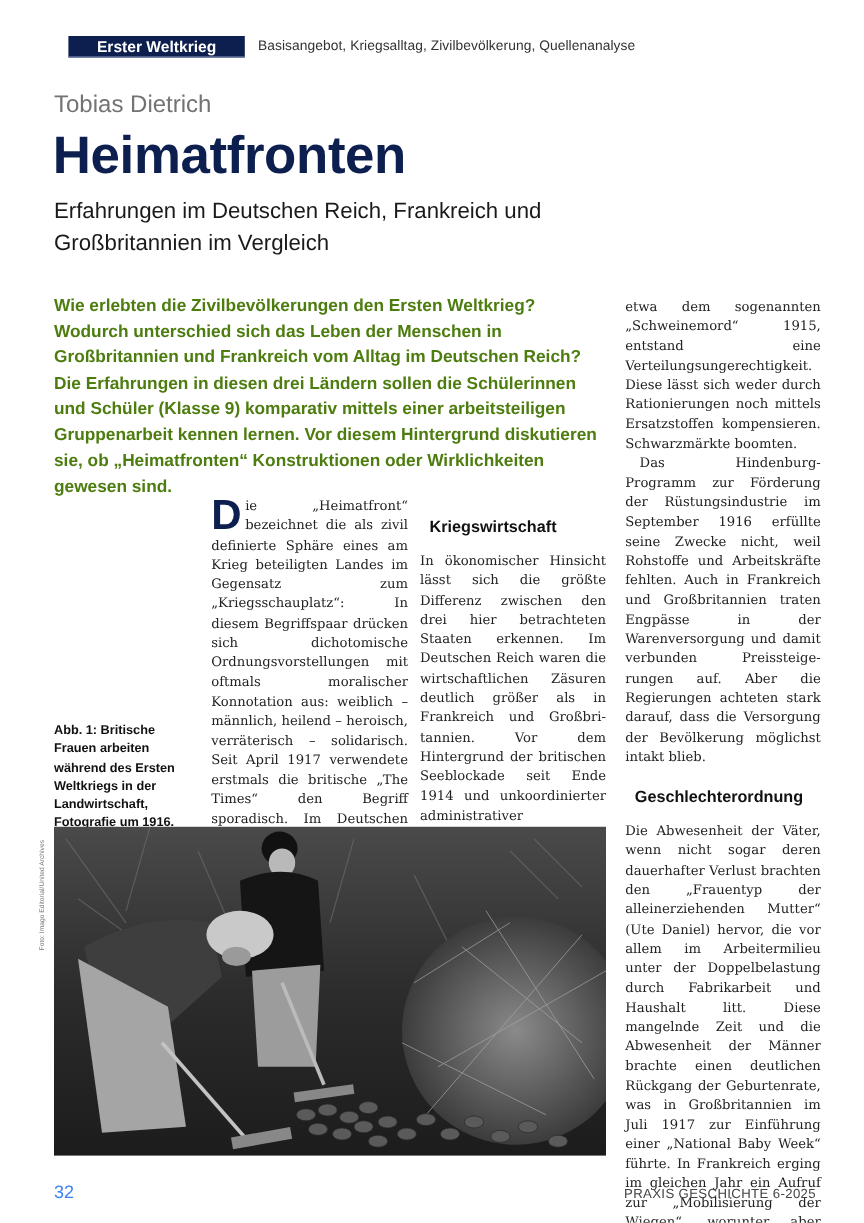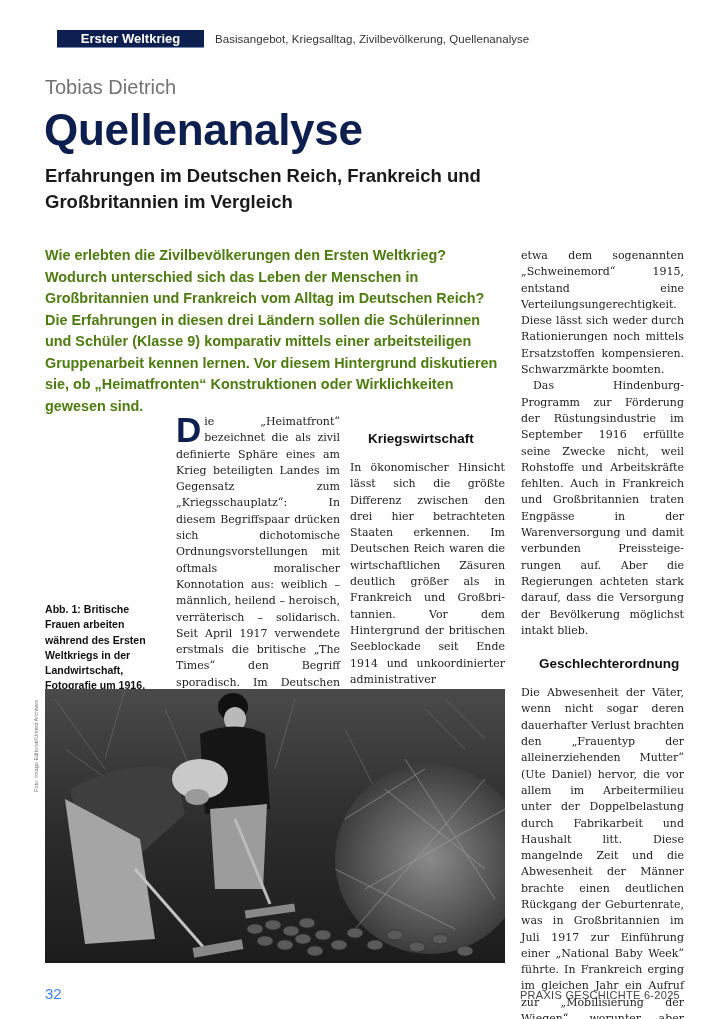--- a/index.html
+++ b/index.html
@@ -7,28 +7,28 @@
   body { position: relative; font-family: "Liberation Sans", sans-serif; color: #1a1a1a; }
 
   .header-bar { position: absolute; left: 45px; top: 30px; display: flex; align-items: center; margin-left: 12px; }
   .tag { background: #0c1f4e; color: #ffffff; font-family: "Liberation Sans", sans-serif; font-weight: bold;
          font-size: 13px; height: 18px; line-height: 18px; width: 147px; text-align: center;
          border-bottom: 1px solid #7a89b0; }
   .tag-sub { margin-left: 11px; font-size: 11.5px; color: #333; letter-spacing: 0.05px; }
 
   .author { position: absolute; left: 45px; top: 76px; font-size: 20px; color: #737373; }
   .title { position: absolute; left: 44px; top: 104px; font-size: 44px; font-weight: bold; color: #0c1f4e; letter-spacing: -0.3px; line-height: 52px; }
-  .subtitle { position: absolute; left: 45px; top: 163px; width: 460px; font-size: 18.5px; font-weight: bold; color: #1a1a1a; line-height: 26px; }
+  .subtitle { position: absolute; left: 45px; top: 163px; width: 460px; font-size: 18.5px; font-weight: normal; color: #1a1a1a; line-height: 26px; }
 
   .lead { position: absolute; left: 45px; top: 245px; width: 463px; font-size: 14.4px; font-weight: bold; line-height: 21.5px; color: #4d7c0f; text-align: left; }
 
   .col { position: absolute; font-family: "DejaVu Serif", serif; font-size: 11px; line-height: 16.3px; color: #222; text-align: justify; hyphens: manual; }
   .col p { margin: 0; }
   .col p.indent { text-indent: 12px; }
-  .col h3 { font-family: "Liberation Sans", sans-serif; font-size: 13.5px; font-weight: bold; color: #111; margin: 17px 0 13px 18px; line-height: 16px; }
+  .col h3 { font-family: "Liberation Sans", sans-serif; font-size: 13.5px; font-weight: bold; color: #111; margin: 17px 0 13px 8px; line-height: 16px; }
 
   .col1 { left: 176px; top: 414px; width: 164px; }
   .col2 { left: 350px; top: 414px; width: 155px; }
   .col3 { left: 521px; top: 248px; width: 163px; }
 
   .dropcap { float: left; font-family: "Liberation Sans", sans-serif; font-weight: bold; color: #0c1f4e; font-size: 35px; line-height: 28px; margin: 2px 3px 0 0; }
 
   .caption { position: absolute; left: 45px; top: 602px; width: 120px; font-size: 10.6px; font-weight: bold; line-height: 15.3px; color: #111; }
 
   .credit { position: absolute; left: 33px; top: 692px; width: 8px; height: 100px; }
@@ -41,21 +41,21 @@
 </style>
 </head>
 <body>
 
 <div class="header-bar">
   <div class="tag">Erster Weltkrieg</div>
   <div class="tag-sub">Basisangebot, Kriegsalltag, Zivilbevölkerung, Quellenanalyse</div>
 </div>
 
 <div class="author">Tobias Dietrich</div>
-<h1 class="title">Quellenanalyse</h1>
+<h1 class="title">Heimatfronten</h1>
 <h2 class="subtitle">Erfahrungen im Deutschen Reich, Frankreich und Großbritannien im Vergleich</h2>
 
 <p class="lead">Wie erlebten die Zivilbevölkerungen den Ersten Weltkrieg? Wodurch un­terschied sich das Leben der Menschen in Großbritannien und Frankreich vom Alltag im Deutschen Reich? Die Erfahrungen in diesen drei Ländern sollen die Schülerinnen und Schüler (Klasse 9) komparativ mittels einer arbeitsteiligen Gruppenarbeit kennen lernen. Vor diesem Hintergrund diskutieren sie, ob „Heimatfronten“ Konstruktionen oder Wirklichkeiten gewesen sind.</p>
 
 <div class="col col1">
   <span class="dropcap">D</span>
   <p>ie „Heimatfront“ bezeich­net die als zivil definierte Sphäre eines am Krieg beteilig­ten Landes im Gegensatz zum „Kriegsschauplatz“: In diesem Begriffspaar drücken sich di­chotomische Ordnungsvorstel­lungen mit oftmals moralischer Konnotation aus: weiblich – männlich, heilend – heroisch, verräterisch – solidarisch. Seit April 1917 verwendete erst­mals die britische „The Times“ den Begriff sporadisch. Im Deutschen Reich verbreitete sich das Wort ab Mai 1917 erst durch Propaganda, dann durch die Geschichtsschreibung nach</p>
 </div>
 
 <div class="col col2">

